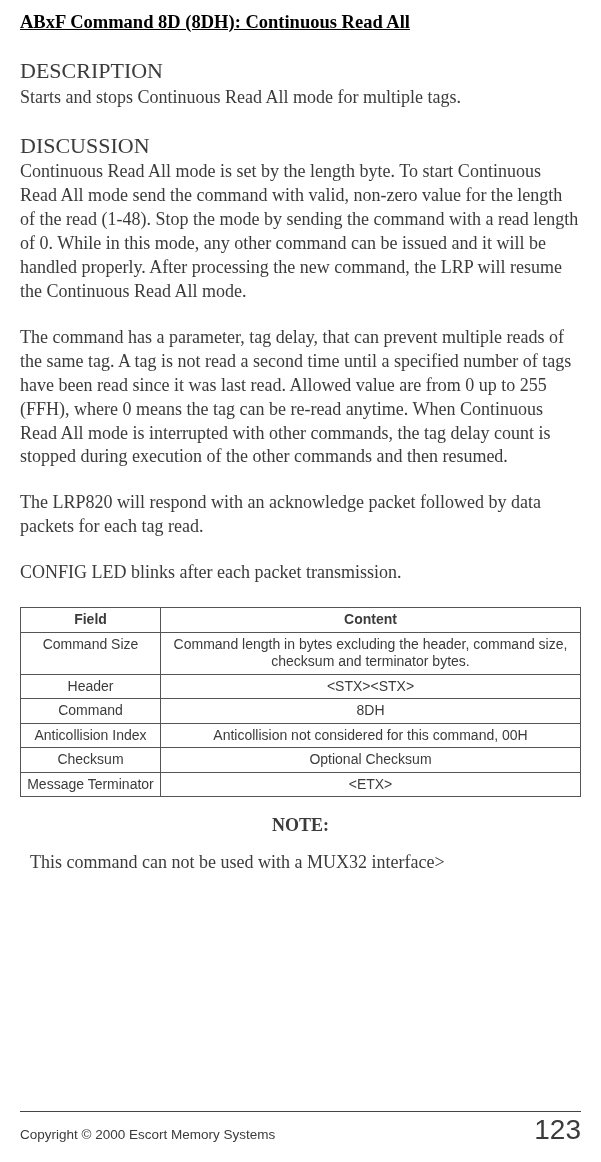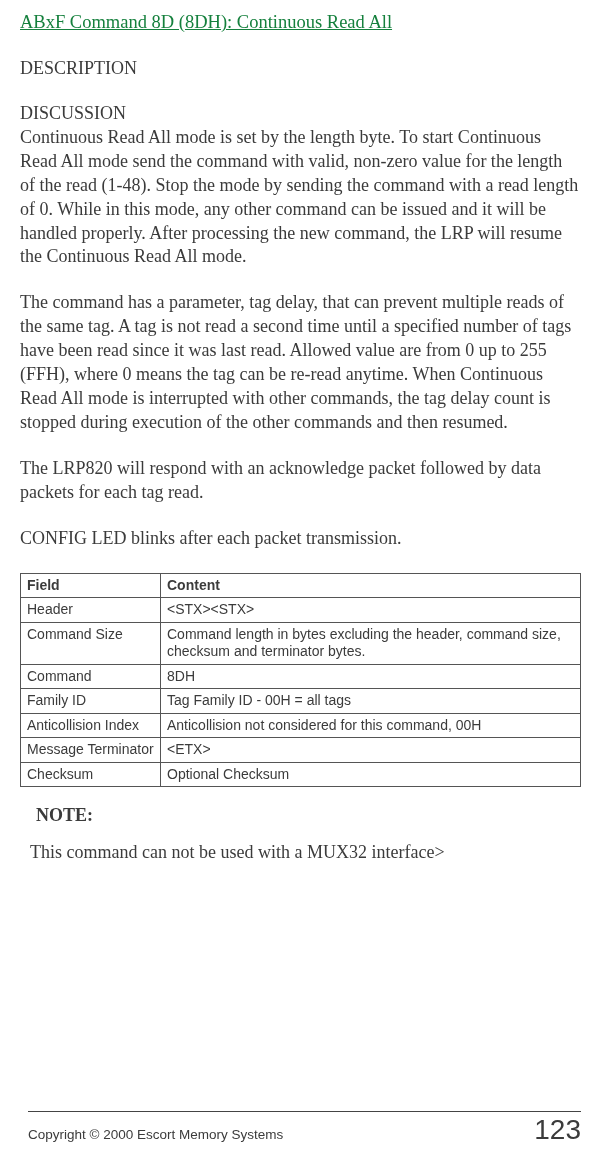--- a/index.html
+++ b/index.html
@@ -10,28 +10,28 @@
   body {
     width: 601px;
     height: 1162px;
     box-sizing: border-box;
     padding: 12px 20px 18px 20px;
     font-family: "Times New Roman", Times, serif;
     color: #3b3b3b;
     position: relative;
   }
   .title {
-    font-weight: normal;
+    font-weight: bold;
     font-size: 18.5px;
     text-decoration: underline;
     margin: 0 0 24px 0;
-    color: #15803d;
+    color: #000000;
   }
   .section-label {
-    font-size: 18px;
+    font-size: 22px;
     margin: 0;
     line-height: 1.3;
   }
   .body-text {
     font-size: 18px;
     margin: 0;
     line-height: 1.33;
   }
   .para {
     margin: 0 0 22px 0;
@@ -40,44 +40,45 @@
     border-collapse: collapse;
     width: 100%;
     margin: 2px 0 18px 0;
     font-family: Arial, Helvetica, sans-serif;
     font-size: 14px;
     color: #3b3b3b;
   }
   table.command-table th,
   table.command-table td {
     border: 1px solid #555;
-    text-align: left;
+    text-align: center;
     vertical-align: top;
     padding: 3px 6px;
     line-height: 1.25;
   }
   table.command-table th {
     font-weight: bold;
     background: #fff;
   }
   table.command-table col.field-col {
     width: 140px;
   }
   .note-label {
     font-weight: bold;
     font-size: 18px;
     margin: 16px;
+    text-align: center;
   }
   .note-text {
     font-size: 18px;
     margin: 10px;
   }
   .footer {
     position: absolute;
-    left: 28px;
+    left: 20px;
     right: 20px;
     bottom: 18px;
     border-top: 1px solid #444;
     padding-top: 4px;
     font-family: Arial, Helvetica, sans-serif;
     color: #3b3b3b;
     display: flex;
     justify-content: space-between;
     align-items: flex-end;
   }
@@ -90,20 +91,21 @@
     line-height: 1;
   }
 </style>
 </head>
 <body>
 
 <h1 class="title">ABxF Command 8D (8DH): Continuous Read All</h1>
 
 <div class="para">
   <p class="section-label">DESCRIPTION</p>
+  <p class="body-text">Starts and stops Continuous Read All mode for multiple tags.</p>
 </div>
 
 <div class="para">
   <p class="section-label">DISCUSSION</p>
   <p class="body-text">Continuous Read All mode is set by the length byte. To start Continuous Read All mode send the command with valid, non-zero value for the length of the read (1-48). Stop the mode by sending the command with a read length of 0. While in this mode, any other command can be issued and it will be handled properly. After processing the new command, the LRP will resume the Continuous Read All mode.</p>
 </div>
 
 <div class="para">
   <p class="body-text">The command has a parameter, tag delay, that can prevent multiple reads of the same tag.  A tag is not read a second time until a specified number of tags have been read since it was last read. Allowed value are from 0 up to 255 (FFH), where 0 means the tag can be re-read anytime. When Continuous Read All mode is interrupted with other commands, the tag delay count is stopped during execution of the other commands and then resumed.</p>
 </div>
@@ -122,46 +124,42 @@
     <col>
   </colgroup>
   <thead>
     <tr>
       <th>Field</th>
       <th>Content</th>
     </tr>
   </thead>
   <tbody>
     <tr>
+      <td>Command Size</td>
+      <td>Command length in bytes excluding the header, command size, checksum and terminator bytes.</td>
+    </tr>
+    <tr>
       <td>Header</td>
       <td>&lt;STX&gt;&lt;STX&gt;</td>
-    </tr>
-    <tr>
-      <td>Command Size</td>
-      <td>Command length in bytes excluding the header, command size, checksum and terminator bytes.</td>
     </tr>
     <tr>
       <td>Command</td>
       <td>8DH</td>
     </tr>
     <tr>
-      <td>Family ID</td>
-      <td>Tag Family ID - 00H = all tags</td>
-    </tr>
-    <tr>
       <td>Anticollision Index</td>
       <td>Anticollision not considered for this command, 00H</td>
     </tr>
     <tr>
+      <td>Checksum</td>
+      <td>Optional Checksum</td>
+    </tr>
+    <tr>
       <td>Message Terminator</td>
       <td>&lt;ETX&gt;</td>
-    </tr>
-    <tr>
-      <td>Checksum</td>
-      <td>Optional Checksum</td>
     </tr>
   </tbody>
 </table>
 
 <p class="note-label">NOTE:</p>
 <p class="note-text">This command can not be used with a MUX32 interface&gt;</p>
 
 <div class="footer">
   <div class="footer-left">
     <div>Copyright © 2000 Escort Memory Systems</div>

